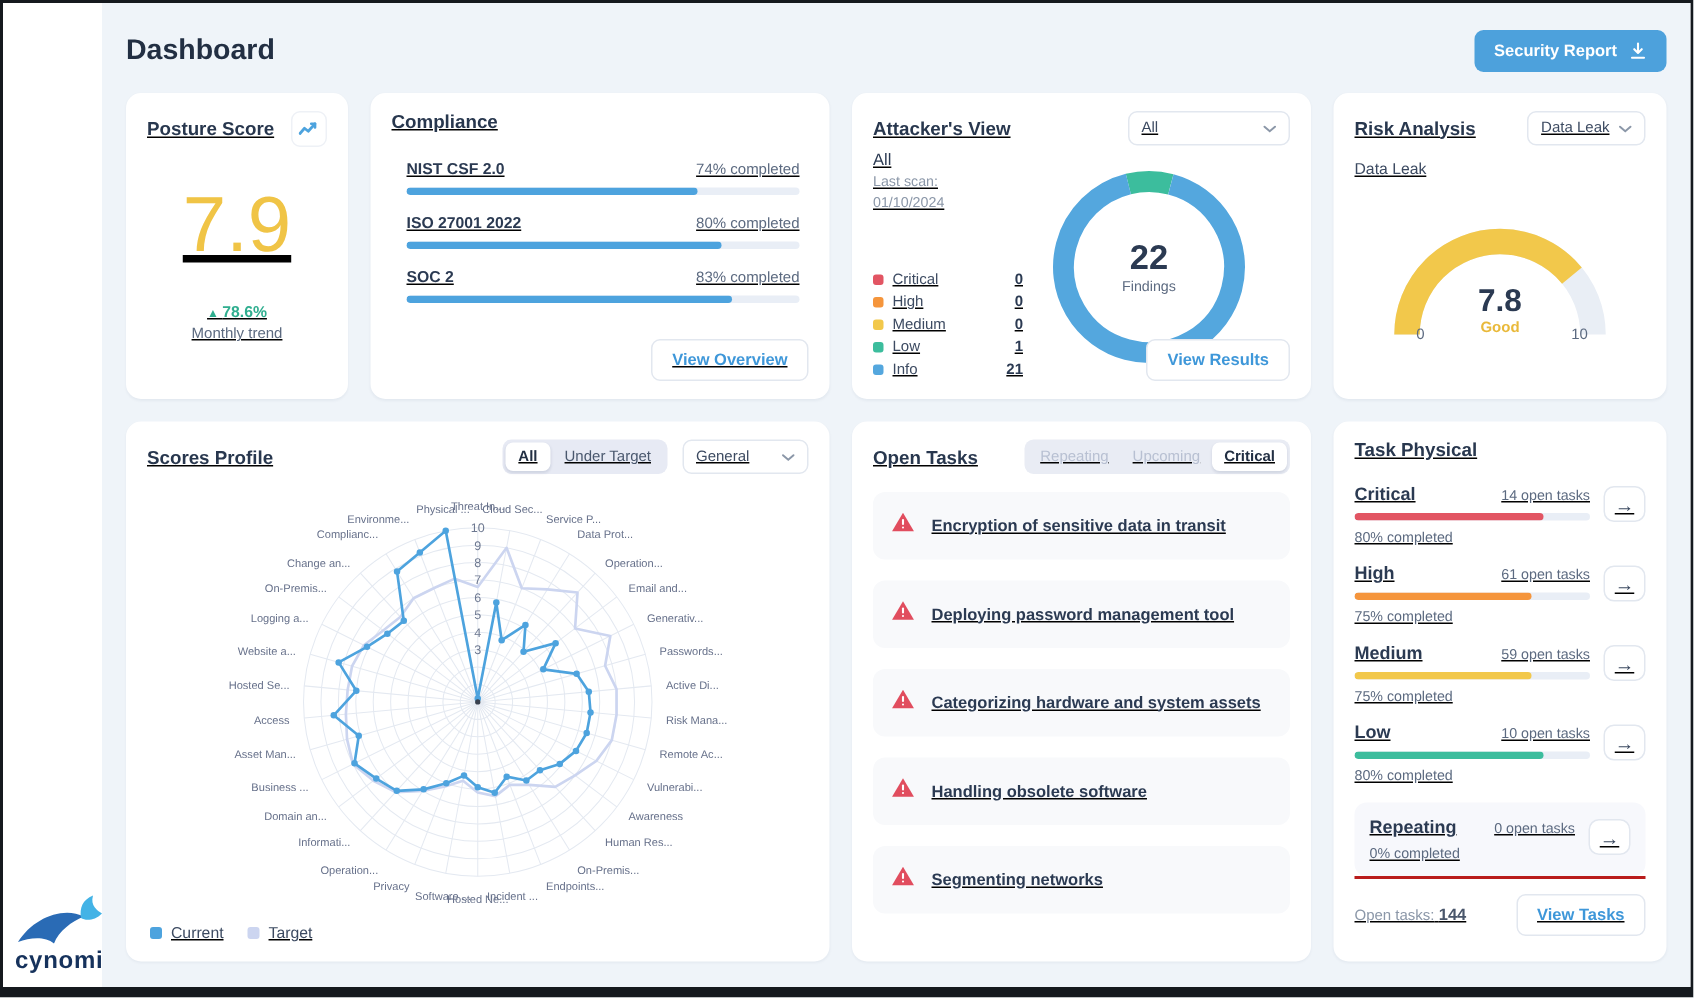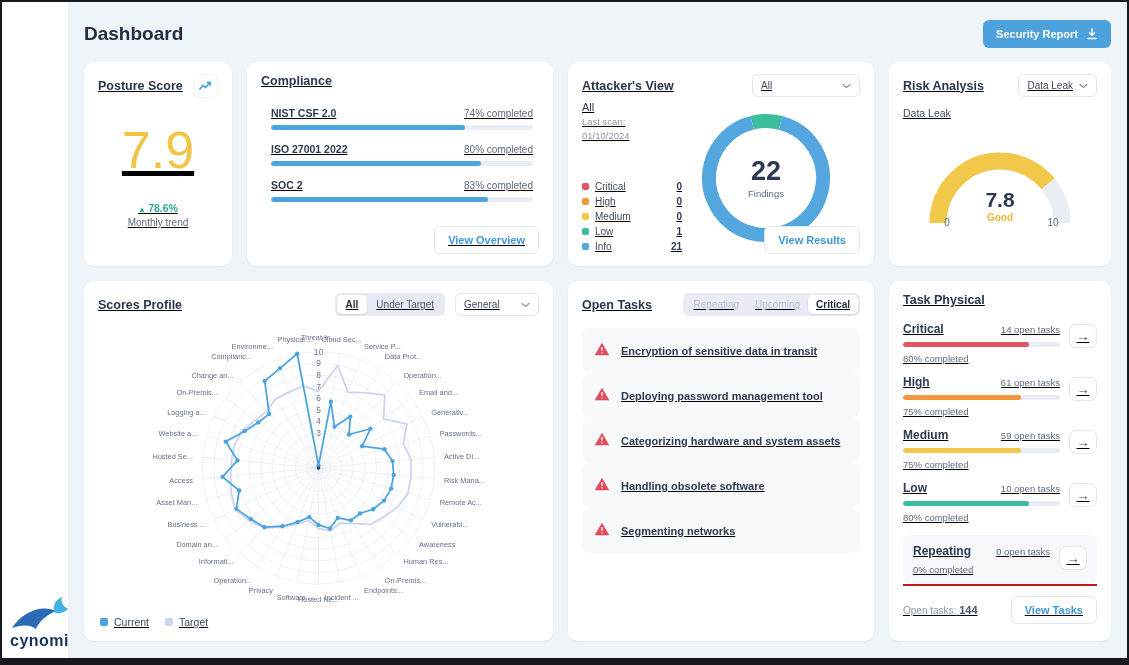--- a/index.html
+++ b/index.html
@@ -39,40 +39,40 @@
   .atk-left { width:100px; display:flex; flex-direction:column; }
   .atk-scope { font-size:11px; color:#2b3a52; }
   .atk-scan { font-size:9.5px; color:#8b97a8; line-height:1.45; margin-top:2px; }
   .atk-legend { margin-top:auto; margin-bottom:2px; }
   .lg-row { display:flex; align-items:center; gap:6px; margin-top:4px; }
   .lg-dot { width:7px; height:7px; border-radius:2px; flex:none; }
   .lg-label { font-size:10px; color:#3c4a61; flex:1; }
   .lg-val { font-size:10px; color:#2b3a52; font-weight:bold; text-align:right; }
   .donut-wrap { flex:1; display:flex; align-items:center; justify-content:center; position:relative; margin-right:10px; }
   .donut-center { position:absolute; text-align:center; }
-  .donut-num { font-size:27px; font-weight:bold; color:#2b3a52; }
+  .donut-num { font-size:23px; font-weight:bold; color:#2b3a52; }
   .donut-lbl { font-size:9.5px; color:#5c6a80; margin-top:1px; }
   .atk-btn { position:absolute; right:14px; bottom:12px; }
   
   .risk-sub { font-size:10.5px; color:#3c4a61; margin-top:10px; }
   .gauge-wrap { flex:1; display:flex; align-items:center; justify-content:center; }
   
   .sp-controls { display:flex; align-items:center; gap:10px; }
   .toggle { background:#e7eaf4; border-radius:6px; padding:2px; display:flex; font-size:10px; }
   .toggle span { padding:4px 9px; border-radius:5px; color:#4a586e; cursor:pointer; white-space:nowrap; }
   .toggle span.active { background:#fff; color:#222f43; font-weight:bold; box-shadow:0 1px 2px rgba(25,45,85,.12); }
   .radar-wrap { flex:1; display:flex; align-items:center; justify-content:center; }
   .sp-legend { display:flex; gap:16px; align-items:center; padding:0 2px 2px 2px; }
   .sp-lg { display:flex; align-items:center; gap:6px; font-size:10.5px; color:#3c4a61; }
   .sp-sw { width:8px; height:8px; border-radius:2px; }
   
   .tabs { background:#e9ecf4; border-radius:6px; padding:2px; display:flex; font-size:10px; }
   .tabs span { padding:4px 8px; border-radius:5px; color:#b8c0d2; cursor:pointer; white-space:nowrap; }
   .tabs span.active { background:#fff; color:#222f43; font-weight:bold; box-shadow:0 1px 2px rgba(25,45,85,.12); }
-  .task-list { margin-top:12px; display:flex; flex-direction:column; gap:0; }
+  .task-list { margin-top:12px; display:flex; flex-direction:column; gap:14px; }
   .task-row { background:#f8f9fb; border-radius:8px; min-height:45px; display:flex; align-items:center; gap:11px; padding:8px 12px; cursor:pointer; }
   .task-name { font-size:11px; font-weight:bold; color:#2b3a52; }
   
   .tp-list { margin-top:4px; display:flex; flex-direction:column; }
   .tp-row { display:flex; gap:9px; margin-top:11px; }
   .tp-left { flex:1; }
   .tp-top { display:flex; justify-content:space-between; align-items:baseline; }
   .tp-label { font-size:12px; font-weight:bold; color:#2b3a52; }
   .tp-open { font-size:9.5px; color:#5c6a80; }
   .tp-done { font-size:9.5px; color:#5c6a80; margin-top:6px; }

